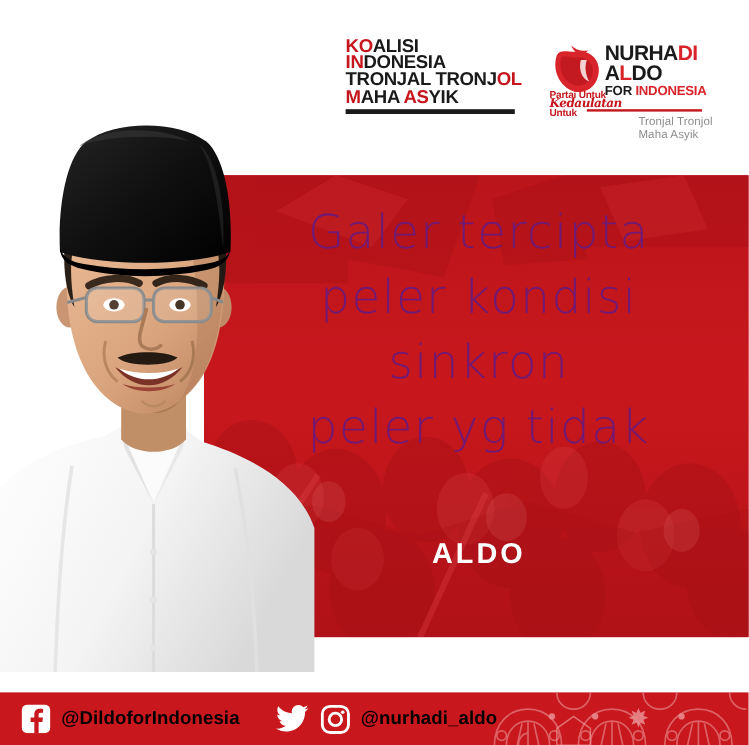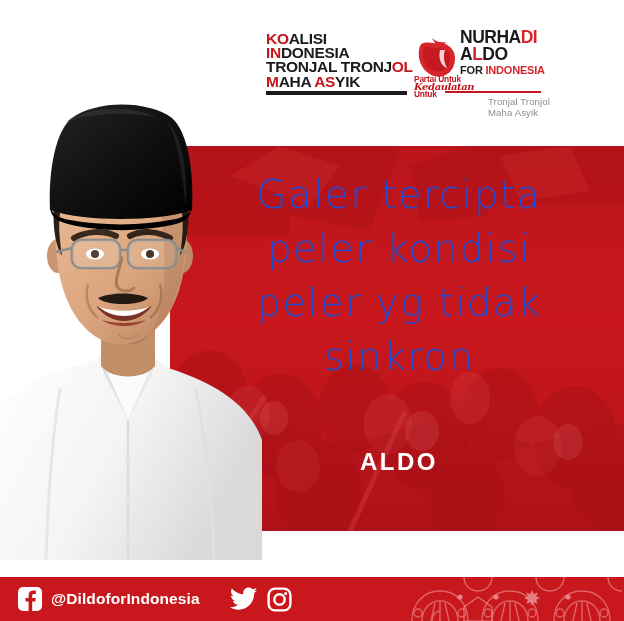--- a/index.html
+++ b/index.html
@@ -7,33 +7,33 @@
   html,body { width:624px; height:621px; }
   body {
     font-family:"Liberation Sans", sans-serif;
     background:#ffffff;
     overflow:hidden;
     position:relative;
   }
   .poster { position:relative; width:624px; height:621px; background:#ffffff; overflow:hidden; }
 
   
-  .logo-row { position:absolute; top:28px; left:266px; width:330px; height:80px; display:flex; }
+  .logo-row { position:absolute; top:28px; left:288px; width:330px; height:80px; display:flex; gap:22px; }
 
   .coalition-logo { width:148px; padding-top:4px; }
   .coalition-logo .cl-line {
     font-size:15.5px; font-weight:bold; letter-spacing:-0.3px;
     line-height:14.2px; color:#1a1a1a; white-space:nowrap;
     font-family:"Liberation Sans", sans-serif;
   }
   .cl-red { color:#c4161c; }
   .coalition-rule { margin-top:2.5px; width:141px; height:4px; background:#1a1a1a; }
 
   .nurhadi-logo { position:relative; width:160px; }
-  .nl-top { display:flex; align-items:flex-start; gap:0px; }
+  .nl-top { display:flex; align-items:center; gap:0px; }
   .nl-mark { position:relative; width:44px; height:58px; flex:none; margin-top:4px; margin-right:2px; }
   .nl-mark svg { display:block; }
   .nl-words { padding-top:1px; }
   .nl-l1 { font-size:17.5px; font-weight:bold; letter-spacing:-0.5px; line-height:17px; color:#1a1a1a; }
   .nl-l2 { font-size:17.5px; font-weight:bold; letter-spacing:-0.5px; line-height:17.5px; color:#1a1a1a; }
   .nl-l3 { font-size:11px; font-weight:bold; letter-spacing:-0.2px; line-height:13px; color:#1a1a1a; }
   .nl-red { color:#d8242b; }
   .nl-underline { width:96px; height:1.6px; background:#c4161c; margin-top:1px; margin-left:31px; }
   .nl-tag { margin-top:3px; margin-left:74px; font-size:9.6px; line-height:11.4px; color:#8d8d8d; letter-spacing:0.1px; }
   .nl-partai {
@@ -46,21 +46,21 @@
   
   .red-panel {
     position:absolute; left:170px; top:146px; width:454px; height:385px;
     background:#c8181d;
     overflow:hidden;
   }
   .crowd-layer { position:absolute; inset:0; opacity:1; }
 
   .headline {
     position:absolute; left:184px; top:168px; width:430px;
-    text-align:center; color:#1d4ed8;
+    text-align:center; color:#701a75;
     font-family:"DejaVu Sans", sans-serif;
     font-size:39px; line-height:54px;
     letter-spacing:1.2px; font-weight:300;
   }
   .headline .hl { display:block; }
   .signature {
     position:absolute; left:184px; top:448px; width:430px;
     text-align:center; color:#ffffff;
     font-size:24px; font-weight:bold; letter-spacing:2.5px;
   }
@@ -68,21 +68,21 @@
   
   .portrait { position:absolute; left:0px; top:88px; width:268px; height:472px; }
 
   
   .bottom-bar {
     position:absolute; left:0; bottom:0; width:624px; height:44px;
     background:#c8181d; overflow:hidden;
   }
   .batik { position:absolute; right:0; top:0; width:220px; height:44px; opacity:0.85; }
   .social { position:absolute; left:18px; top:0; height:44px; display:flex; align-items:center; gap:9px; }
-  .handle { color:#ffffff; font-size:15.5px; font-weight:bold; letter-spacing:0.1px; }
+  .handle { color:#000000; font-size:15.5px; font-weight:bold; letter-spacing:0.1px; }
   .sp { width:12px; }
   .icon-box { display:flex; align-items:center; }
 </style>
 </head>
 <body>
 
 <div class="poster">
 
   <div class="logo-row">
 
@@ -177,22 +177,22 @@
           <ellipse cx="398" cy="296" rx="15" ry="18"></ellipse>
         </g>
         <rect width="454" height="385" fill="#c8181d" opacity="0.34"></rect>
       </svg>
     </div>
   </div>
 
   <div class="headline">
     <span class="hl">Galer tercipta</span>
     <span class="hl">peler kondisi</span>
+    <span class="hl">sinkron</span>
     <span class="hl">peler yg tidak</span>
-    <span class="hl">sinkron</span>
   </div>
   <div class="signature">ALDO</div>
 
   <div class="portrait">
     <svg width="268" height="472" viewBox="0 0 268 472">
       <defs>
         <linearGradient id="shirt" x1="0" y1="0" x2="1" y2="0.4">
           <stop offset="0%" stop-color="#ffffff"></stop>
           <stop offset="55%" stop-color="#f4f4f4"></stop>
           <stop offset="100%" stop-color="#d9d9d9"></stop>
@@ -326,16 +326,17 @@
           <path d="M27 3.2 c -1 0.45 -2.1 0.75 -3.2 0.9 c 1.15 -0.7 2.05 -1.8 2.45 -3.1 c -1.1 0.65 -2.3 1.1 -3.55 1.35 C21.65 1.25 20.2 0.6 18.6 0.6 c -3.05 0 -5.5 2.5 -5.5 5.55 c 0 0.45 0.05 0.85 0.15 1.25 C8.65 7.15 4.6 4.95 1.9 1.6 C1.4 2.45 1.1 3.45 1.1 4.5 c 0 1.9 0.95 3.6 2.45 4.6 c -0.9 -0.05 -1.75 -0.3 -2.5 -0.7 v0.05 c 0 2.7 1.9 4.95 4.4 5.45 c -0.45 0.15 -0.95 0.2 -1.45 0.2 c -0.35 0 -0.7 -0.05 -1.05 -0.1 c 0.7 2.2 2.75 3.8 5.15 3.85 c -1.9 1.5 -4.25 2.4 -6.85 2.4 c -0.45 0 -0.9 -0.05 -1.3 -0.1 c 2.45 1.6 5.35 2.5 8.5 2.5 c 10.2 0 15.75 -8.5 15.75 -15.85 c 0 -0.25 0 -0.5 -0.015 -0.7 C25.25 5.35 26.25 4.35 27 3.2 Z" fill="#ffffff"></path>
         </svg>
       </span>
       <span class="icon-box">
         <svg width="25" height="25" viewBox="0 0 25 25">
           <rect x="1.6" y="1.6" width="21.8" height="21.8" rx="6.5" fill="none" stroke="#ffffff" stroke-width="2.4"></rect>
           <circle cx="12.5" cy="12.5" r="5.2" fill="none" stroke="#ffffff" stroke-width="2.4"></circle>
           <circle cx="18.6" cy="6.5" r="1.5" fill="#ffffff"></circle>
         </svg>
       </span>
+      <span class="handle">@nurhadi_aldo</span>
     </div>
   </div>
 
 </div>
 
 </body></html>

